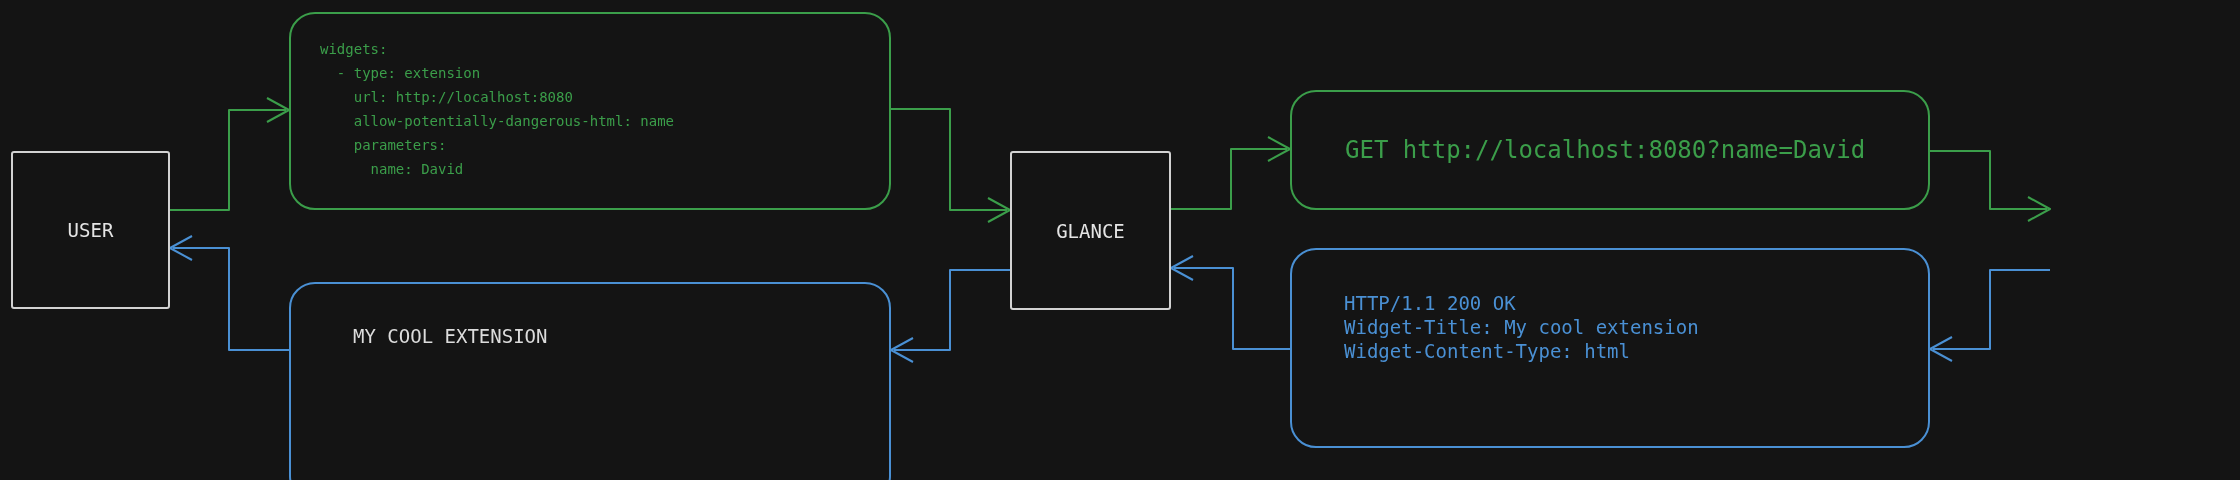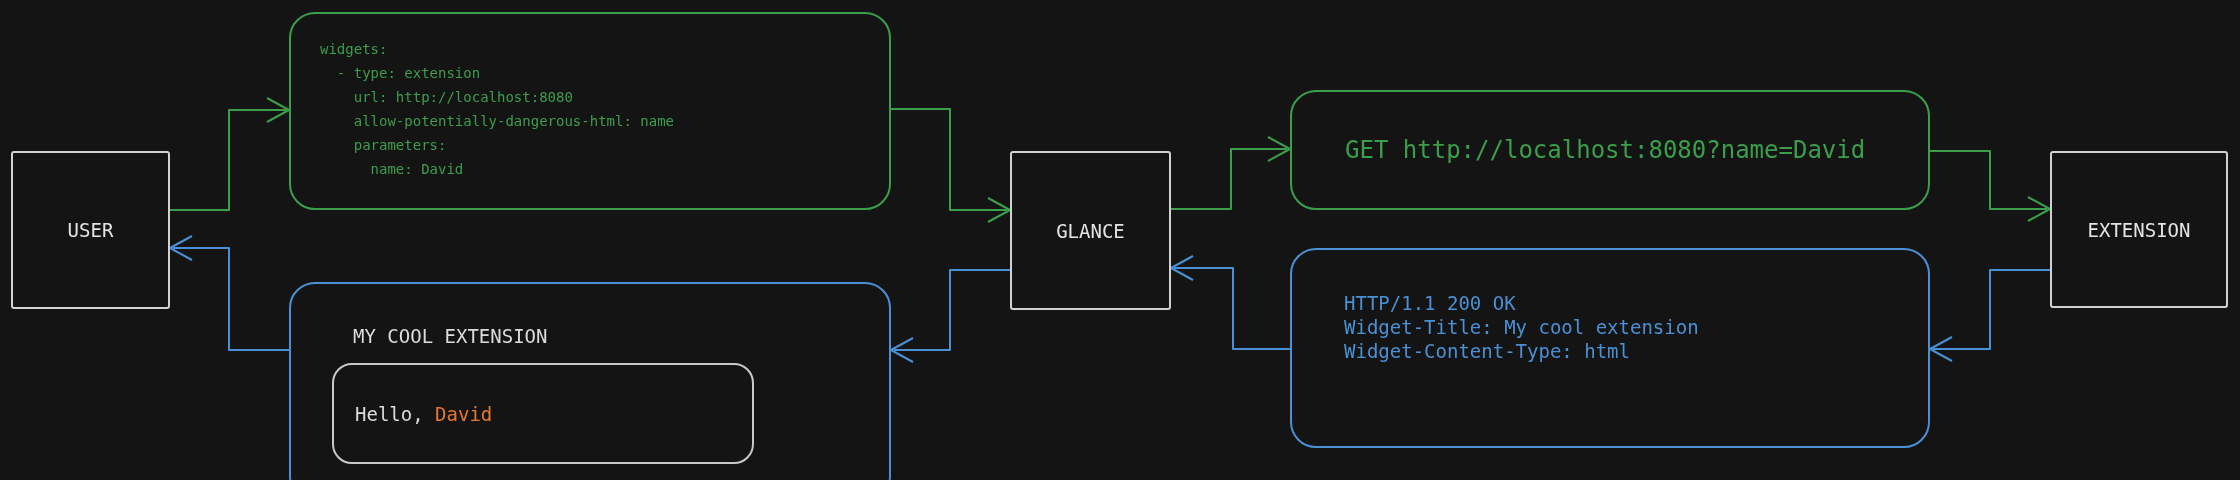--- a/index.html
+++ b/index.html
@@ -95,44 +95,38 @@
   </svg>
 
   <div class="node" style="left:11px;top:151px;width:159px;height:158px;">
     <span>USER</span>
   </div>
 
   <div class="node" style="left:1010px;top:151px;width:161px;height:159px;">
     <span>GLANCE</span>
   </div>
 
-  <div class="node" style="left:2050px;top:151px;width:178px;height:157px;">
-    <span>EXTENSION</span>
-  </div>
 
   <div class="codebox green" style="left:289px;top:12px;width:602px;height:198px;">
     <div class="yaml-text">
       <div class="code-line">widgets:</div>
       <div class="code-line">  - type: extension</div>
       <div class="code-line">    url: http://localhost:8080</div>
       <div class="code-line">    allow-potentially-dangerous-html: name</div>
       <div class="code-line">    parameters:</div>
       <div class="code-line">      name: David</div>
     </div>
   </div>
 
   <div class="codebox green" style="left:1290px;top:90px;width:640px;height:120px;">
     <div class="req-text">GET http://localhost:8080?name=David</div>
   </div>
 
   <div class="codebox blue" style="left:289px;top:250px;width:602px;height:220px;margin-top:32px;">
     <div class="preview-title">MY COOL EXTENSION</div>
-    <div class="inner-box">
-      <span class="greet-prefix">Hello, </span><span class="greet-name">David</span>
-    </div>
   </div>
 
   <div class="codebox blue" style="left:1290px;top:248px;width:640px;height:200px;">
     <div class="resp-text">
       <div class="code-line">HTTP/1.1 200 OK</div>
       <div class="code-line">Widget-Title: My cool extension</div>
       <div class="code-line">Widget-Content-Type: html</div>
       <div class="code-line"></div>
     </div>
   </div>

